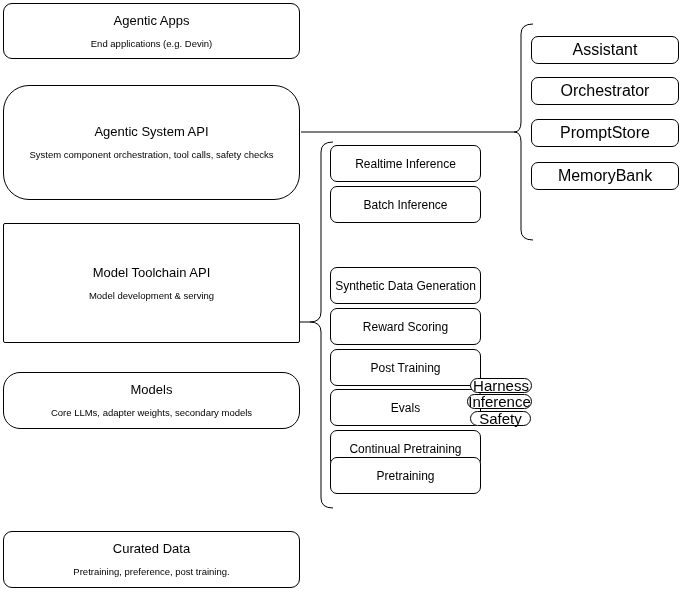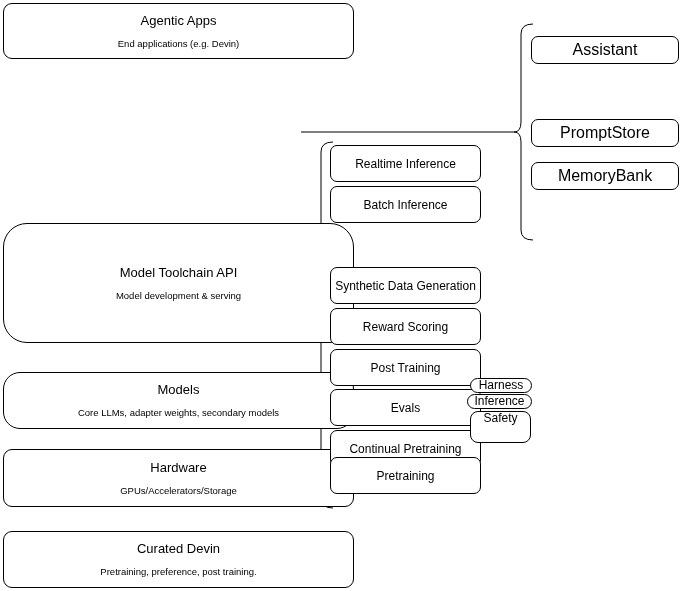--- a/index.html
+++ b/index.html
@@ -6,62 +6,62 @@
   .canvas{
     position:relative;width:682px;height:591px;background:#ffffff;
     font-family:"Liberation Sans",sans-serif;color:#000;overflow:hidden;
   }
   .overlay{position:absolute;left:0;top:0;width:682px;height:591px;}
   .node{
     position:absolute;box-sizing:border-box;border:1px solid #000;background:#fff;
     display:flex;flex-direction:column;align-items:center;justify-content:center;
     text-align:center;
   }
-  .lbox{left:3px;width:351px;}
+  .lbox{left:3px;width:297px;}
   .lbox .t{font-size:13px;line-height:16px;white-space:nowrap;}
   .lbox .s{font-size:9.5px;line-height:13px;margin-top:8px;white-space:nowrap;}
   .mbox{left:330px;width:151px;height:37px;border-radius:7px;font-size:12px;white-space:nowrap;}
   .rbox{left:531px;width:148px;height:28px;border-radius:7px;font-size:16px;white-space:nowrap;}
   .pill{
     position:absolute;box-sizing:border-box;border:1px solid #000;background:#fff;
-    border-radius:8px;display:flex;align-items:flex-start;justify-content:center;
-    font-size:12px;line-height:1;z-index:2;white-space:nowrap;
+    border-radius:8px;display:flex;align-items:center;justify-content:center;
+    font-size:15px;line-height:1;z-index:2;white-space:nowrap;
   }
   svg path{fill:none;stroke:#000;stroke-width:1;}
 </style>
 </head>
 <body>
 
 <div class="canvas">
 
   <svg class="overlay" viewBox="0 0 682 591">
     <path d="M 301 132 L 514 132"></path>
     <path d="M 533 24 Q 521 24 521 34 L 521 122 Q 521 132 514 132 Q 521 132 521 142 L 521 230 Q 521 240 533 240"></path>
     <path d="M 298 322 L 310 322"></path>
     <path d="M 333 142 Q 321 142 321 152 L 321 312 Q 321 322 310 322 Q 321 322 321 332 L 321 498 Q 321 508 333 508"></path>
   </svg>
 
   <div class="node lbox" style="top:3px;height:56px;border-radius:9px">
     <div class="t">Agentic Apps</div>
     <div class="s">End applications (e.g. Devin)</div>
   </div>
-  <div class="node lbox" style="top:223px;height:120px;border-radius:24px">
+  <div class="node lbox" style="top:85px;height:115px;border-radius:26px">
+    <div class="t">Agentic System API</div>
+    <div class="s">System component orchestration, tool calls, safety checks</div>
+  </div>
+  <div class="node lbox" style="top:223px;height:120px;border-radius:2px">
     <div class="t">Model Toolchain API</div>
     <div class="s">Model development &amp; serving</div>
   </div>
   <div class="node lbox" style="top:372px;height:57px;border-radius:17px">
     <div class="t">Models</div>
     <div class="s">Core LLMs, adapter weights, secondary models</div>
   </div>
-  <div class="node lbox" style="top:449px;height:58px;border-radius:9px">
-    <div class="t">Hardware</div>
-    <div class="s">GPUs/Accelerators/Storage</div>
-  </div>
   <div class="node lbox" style="top:531px;height:57px;border-radius:9px">
-    <div class="t">Curated Devin</div>
+    <div class="t">Curated Data</div>
     <div class="s">Pretraining, preference, post training.</div>
   </div>
 
   <div class="node mbox" style="top:145px">
     <span>Realtime Inference</span>
   </div>
   <div class="node mbox" style="top:186px">
     <span>Batch Inference</span>
   </div>
   <div class="node mbox" style="top:267px">
@@ -82,26 +82,29 @@
   <div class="node mbox" style="top:457px">
     <span>Pretraining</span>
   </div>
 
   <div class="pill" style="left:470px;top:378px;width:62px;height:15px">
     <span>Harness</span>
   </div>
   <div class="pill" style="left:467px;top:394px;width:65px;height:15px">
     <span>Inference</span>
   </div>
-  <div class="pill" style="left:470px;top:411px;width:61px;height:32px">
+  <div class="pill" style="left:470px;top:411px;width:61px;height:15px">
     <span>Safety</span>
   </div>
 
   <div class="node rbox" style="top:36px">
     <span>Assistant</span>
+  </div>
+  <div class="node rbox" style="top:77px">
+    <span>Orchestrator</span>
   </div>
   <div class="node rbox" style="top:119px">
     <span>PromptStore</span>
   </div>
   <div class="node rbox" style="top:162px">
     <span>MemoryBank</span>
   </div>
 
 </div>
 

